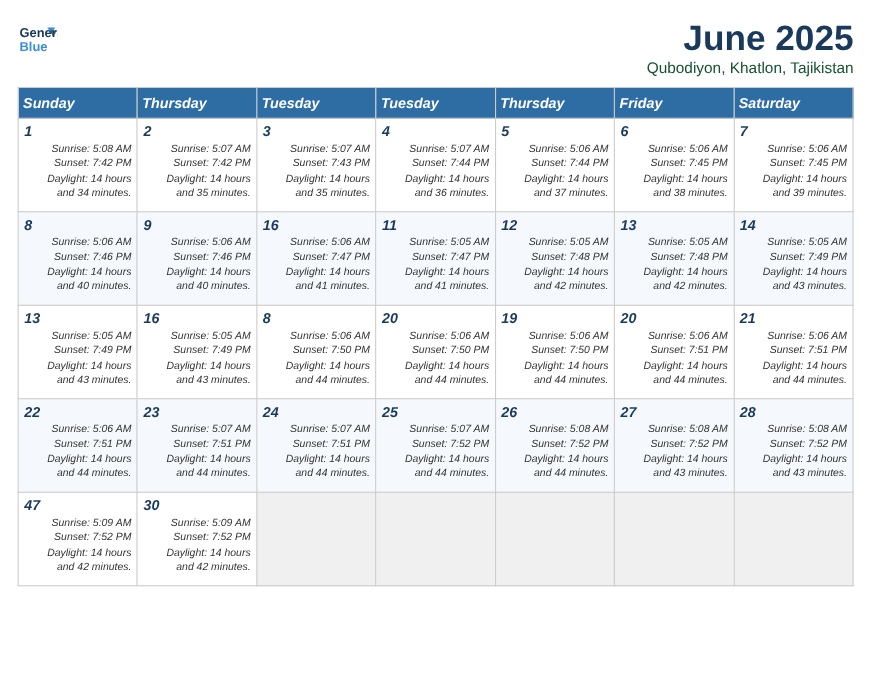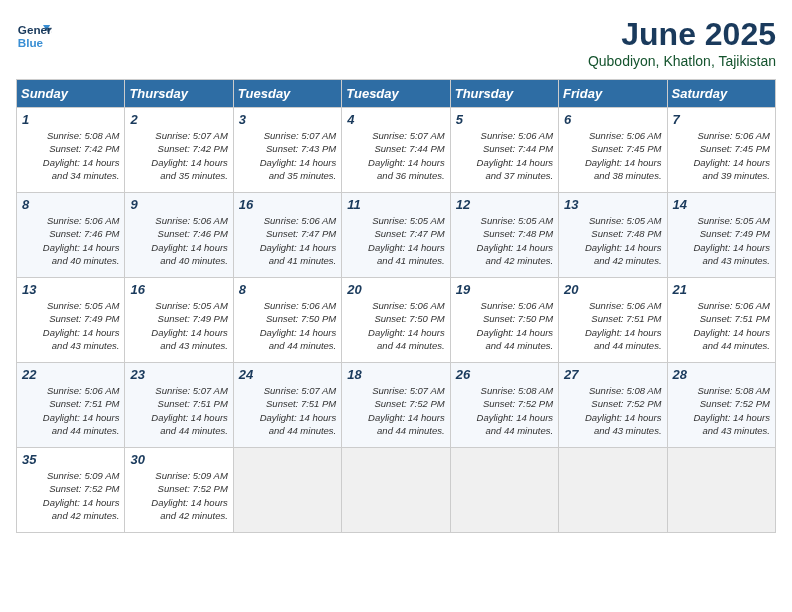--- a/index.html
+++ b/index.html
@@ -210,39 +210,39 @@
         </td>
         <td>
           <span class="day-num">23</span>
           <div class="cell-content">Sunrise: 5:07 AM<br>Sunset: 7:51 PM<br>Daylight: 14 hours<br>and 44 minutes.</div>
         </td>
         <td>
           <span class="day-num">24</span>
           <div class="cell-content">Sunrise: 5:07 AM<br>Sunset: 7:51 PM<br>Daylight: 14 hours<br>and 44 minutes.</div>
         </td>
         <td>
-          <span class="day-num">18</span>
+          <span class="day-num">25</span>
           <div class="cell-content">Sunrise: 5:07 AM<br>Sunset: 7:52 PM<br>Daylight: 14 hours<br>and 44 minutes.</div>
         </td>
         <td>
           <span class="day-num">26</span>
           <div class="cell-content">Sunrise: 5:08 AM<br>Sunset: 7:52 PM<br>Daylight: 14 hours<br>and 44 minutes.</div>
         </td>
         <td>
           <span class="day-num">27</span>
           <div class="cell-content">Sunrise: 5:08 AM<br>Sunset: 7:52 PM<br>Daylight: 14 hours<br>and 43 minutes.</div>
         </td>
         <td>
           <span class="day-num">28</span>
           <div class="cell-content">Sunrise: 5:08 AM<br>Sunset: 7:52 PM<br>Daylight: 14 hours<br>and 43 minutes.</div>
         </td>
       </tr>
       <tr>
         <td>
-          <span class="day-num">35</span>
+          <span class="day-num">47</span>
           <div class="cell-content">Sunrise: 5:09 AM<br>Sunset: 7:52 PM<br>Daylight: 14 hours<br>and 42 minutes.</div>
         </td>
         <td>
           <span class="day-num">30</span>
           <div class="cell-content">Sunrise: 5:09 AM<br>Sunset: 7:52 PM<br>Daylight: 14 hours<br>and 42 minutes.</div>
         </td>
         <td class="empty-cell"></td>
         <td class="empty-cell"></td>
         <td class="empty-cell"></td>
         <td class="empty-cell"></td>

